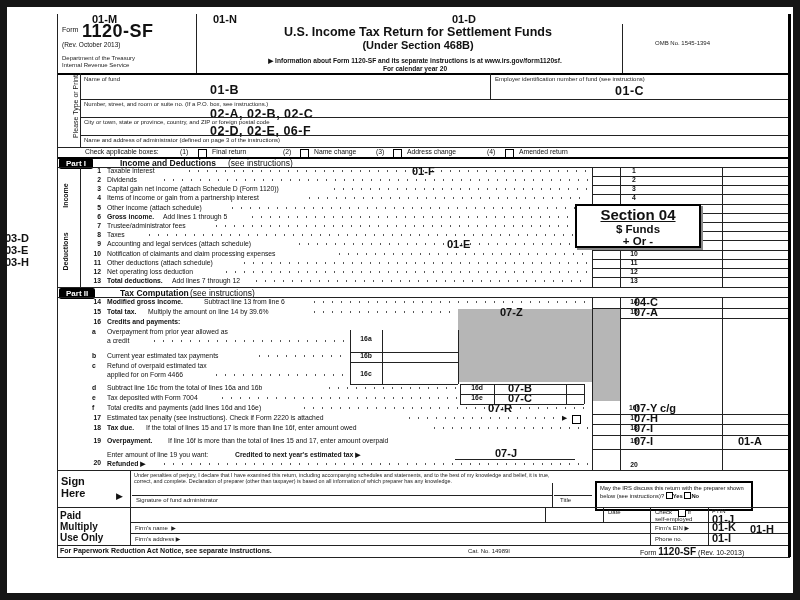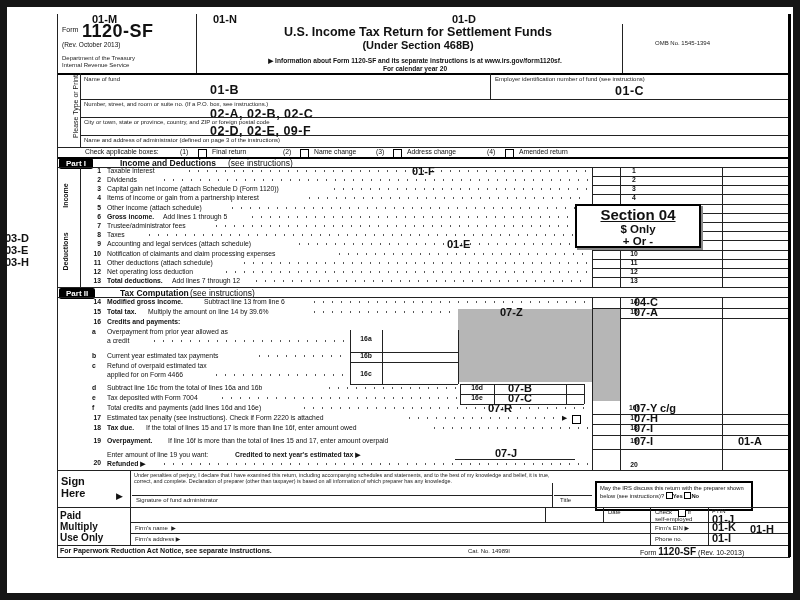--- a/index.html
+++ b/index.html
@@ -65,21 +65,21 @@
   <div class="vline" style="left:490px;top:73px;height:26px;"></div>
   <div class="abs cap" style="left:495px;top:76px;">Employer identification number of fund (see instructions)</div>
   <div class="abs val-lg" style="left:615px;top:84px;">01-C</div>
   <div class="hline" style="left:80px;top:99px;width:710px;"></div>
 
   <div class="abs cap" style="left:84px;top:101px;">Number, street, and room or suite no. (If a P.O. box, see instructions.)</div>
   <div class="abs val-lg" style="left:210px;top:107px;">02-A, 02-B, 02-C</div>
   <div class="hline" style="left:80px;top:117px;width:710px;"></div>
 
   <div class="abs cap" style="left:84px;top:119px;">City or town, state or province, country, and ZIP or foreign postal code</div>
-  <div class="abs val-lg" style="left:210px;top:124px;">02-D, 02-E, 09-F</div>
+  <div class="abs val-lg" style="left:210px;top:124px;">02-D, 02-E, 06-F</div>
   <div class="hline" style="left:80px;top:135px;width:710px;"></div>
 
   <div class="abs cap" style="left:84px;top:137px;">Name and address of administrator (defined on page 3 of the instructions)</div>
   <div class="hline" style="left:57px;top:147px;width:733px;"></div>
 
   <div class="abs rowtxt" style="left:85px;top:148px;">Check applicable boxes:</div>
   <div class="abs rowtxt" style="left:180px;top:148px;">(1)</div>
   <span class="abs cb" style="left:198px;top:149px;"></span>
   <div class="abs rowtxt" style="left:212px;top:148px;">Final return</div>
   <div class="abs rowtxt" style="left:283px;top:148px;">(2)</div>
@@ -201,21 +201,21 @@
     <span class="abs num" style="left:83px;width:18px;text-align:right;">13</span>
     <span class="abs rowtxt b" style="left:107px;">Total deductions.</span>
     <span class="abs rowtxt" style="left:172px;">Add lines 7 through 12</span>
     <div class="lead" style="left:252px;top:0;width:336px;"></div>
     <span class="abs num" style="left:622px;width:24px;text-align:center;">13</span>
   </div>
   <div class="hline" style="left:57px;top:287px;width:733px;"></div>
 
   <div class="obox" style="left:575px;top:204px;width:122px;height:40px;">
     <div class="t">Section 04</div>
-    <div class="l">$ Only</div>
+    <div class="l">$ Funds</div>
     <div class="l">+ Or -</div>
   </div>
 
   <div class="ptag" style="left:59px;top:288px;">Part II</div>
   <div class="ptitle b" style="left:120px;top:288px;">Tax Computation</div>
   <div class="ptitle" style="left:190px;top:288px;">(see instructions)</div>
   <div class="hline" style="left:57px;top:297px;width:733px;"></div>
 
   <div class="gray" style="left:458px;top:309px;width:134px;height:73px;"></div>
   <div class="gray" style="left:592px;top:309px;width:28px;height:92px;"></div>

